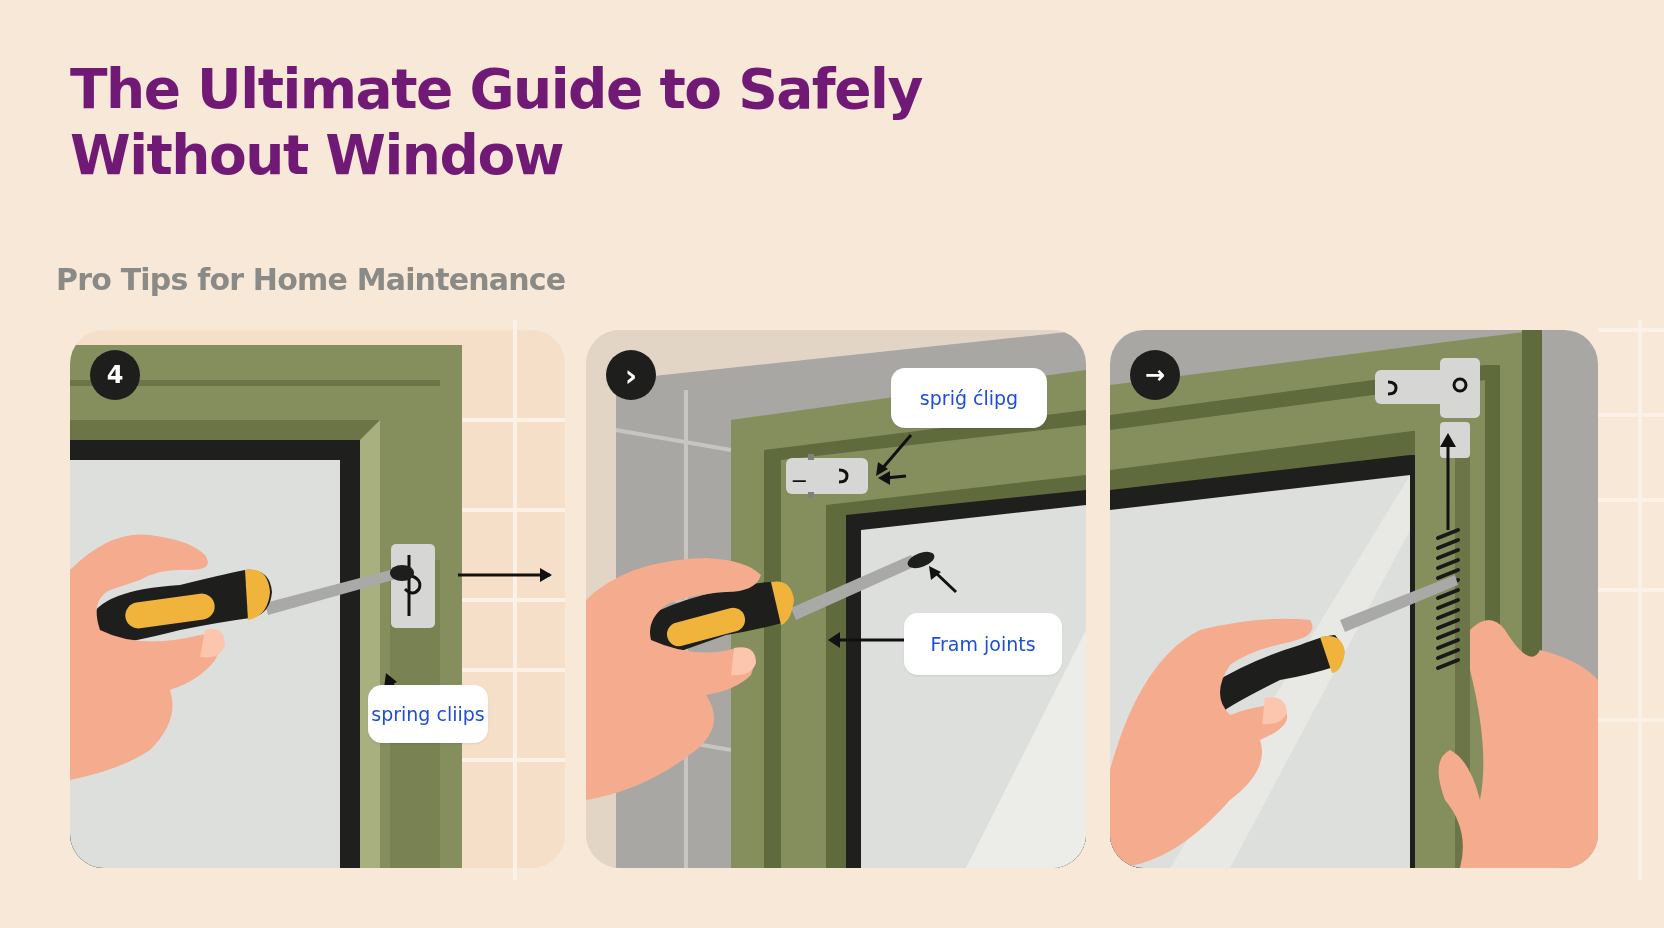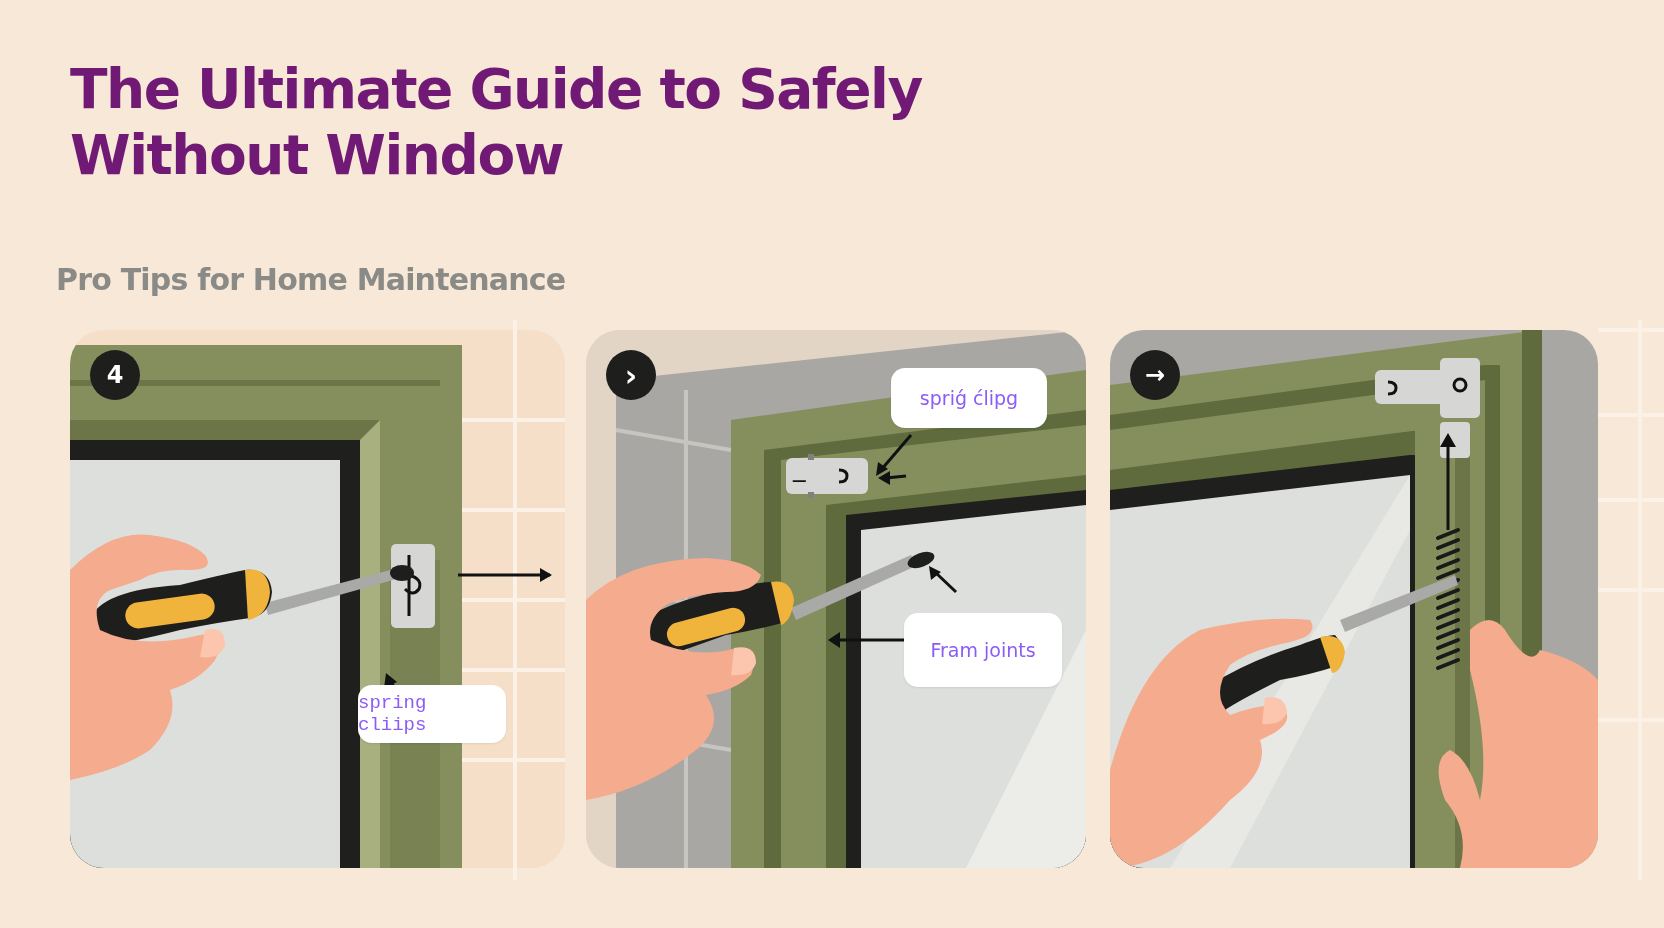--- a/index.html
+++ b/index.html
@@ -6,21 +6,21 @@
   body{width:1664px;height:928px;background:#f8e8d8;overflow:hidden;position:relative;font-family:"DejaVu Sans","Liberation Sans",sans-serif;}
   .title{position:absolute;left:70px;top:56px;margin:0;font-family:"DejaVu Sans",sans-serif;font-weight:bold;font-size:55px;line-height:66px;color:#701a75;letter-spacing:-1.5px;}
   .title span{display:block;}
   .subtitle{position:absolute;left:56px;top:262px;font-family:"DejaVu Sans",sans-serif;font-weight:bold;font-size:30px;color:#8a8a86;letter-spacing:-0.8px;}
   .panel{position:absolute;top:330px;height:538px;border-radius:34px;overflow:hidden;}
   .p1{left:70px;width:495px;background:#f5dfc8;}
   .p2{left:586px;width:500px;background:#e5d9cb;}
   .p3{left:1110px;width:488px;background:#f5dfc8;}
   .panel svg{position:absolute;left:0;top:0;width:100%;height:100%;}
   .badge{position:absolute;left:20px;top:20px;width:50px;height:50px;border-radius:50%;background:#1e1e1c;color:#fff;font-weight:bold;font-size:24px;display:flex;align-items:center;justify-content:center;z-index:3;}
-  .callout{position:absolute;background:#fff;border-radius:14px;font-family:"DejaVu Sans",sans-serif;font-size:19px;color:#8b5cf6;display:flex;align-items:center;justify-content:center;z-index:3;box-shadow:0 1px 2px rgba(0,0,0,.08);}
+  .callout{position:absolute;background:#fff;border-radius:14px;font-family:"DejaVu Sans",sans-serif;font-size:19px;color:#1d4ed8;display:flex;align-items:center;justify-content:center;z-index:3;box-shadow:0 1px 2px rgba(0,0,0,.08);}
   .grid-bg{position:absolute;z-index:0;}
 </style>
 </head>
 <body>
 
 <h1 class="title">
   <span>The Ultimate Guide to Safely</span>
   <span>Without Window</span>
 </h1>
 <div class="subtitle">Pro Tips for Home Maintenance</div>
@@ -74,21 +74,21 @@
     <ellipse cx="332" cy="243" rx="12" ry="8" fill="#1e1e1c"></ellipse>
     <path d="M20 290 Q30 260 110 255 Q150 245 175 240 Q200 238 202 262 Q200 285 180 288 Q150 292 110 300 Q40 318 30 312 Z" fill="#1e1e1c"></path>
     <path d="M175 240 Q198 236 200 262 Q198 286 178 290 Z" fill="#f0b43c"></path>
     <rect x="55" y="268" width="90" height="26" rx="13" fill="#f0b43c" transform="rotate(-8 100 281)"></rect>
     <path d="M20 292 Q25 305 35 308 L30 312 Q18 305 20 292Z" fill="#f0b43c"></path>
 
     <path d="M0 240 Q40 200 80 205 Q120 210 135 225 Q145 240 120 240 Q90 238 70 250 L40 260 Q20 270 30 300 Q70 320 130 305 Q160 300 145 330 Q130 350 100 360 Q110 390 80 420 Q50 440 0 450 Z" fill="#f5ab8d"></path>
     <path d="M135 300 q20 -5 20 15 q-5 15 -25 12 z" fill="#fcc5ad"></path>
   </svg>
   <div class="badge">4</div>
-  <div class="callout" style="left:288px;top:355px;width:148px;height:58px;font-family:Liberation Mono, monospace;">spring cliips</div>
+  <div class="callout" style="left:298px;top:355px;width:120px;height:58px;">spring cliips</div>
 </div>
 
 <div class="panel p2">
   <svg viewBox="0 0 500 538">
     <rect x="0" y="0" width="500" height="538" fill="#e2d5c6"></rect>
     <polygon points="30,50 500,0 500,538 30,538" fill="#a8a7a3"></polygon>
     <g stroke="#c7c5c0" stroke-width="4">
         <line x1="100" y1="60" x2="100" y2="538"></line>
         <line x1="30" y1="100" x2="145" y2="120"></line>
         <line x1="30" y1="260" x2="145" y2="280"></line>
@@ -122,21 +122,21 @@
     <path d="M40 300 Q80 270 150 258 Q185 248 200 255 Q210 275 200 292 Q170 300 140 305 Q70 330 55 335 Z" fill="#1e1e1c"></path>
     <path d="M185 252 Q205 248 208 270 Q205 292 195 295 Z" fill="#f0b43c"></path>
     <rect x="80" y="285" width="80" height="24" rx="12" fill="#f0b43c" transform="rotate(-15 120 297)"></rect>
     <path d="M40 300 Q35 325 55 335 L60 325 Q45 318 48 300 Z" fill="#f0b43c"></path>
 
     <path d="M0 270 Q40 230 120 228 Q160 230 175 245 Q170 262 140 262 Q100 265 80 275 Q60 290 65 310 Q110 330 150 318 Q175 318 165 345 Q150 360 120 365 Q140 395 110 420 Q60 460 0 470 Z" fill="#f5ab8d"></path>
     <path d="M148 318 q22 -4 22 15 q-5 14 -25 12 z" fill="#fcc5ad"></path>
   </svg>
   <div class="badge" style="font-size:30px;">›</div>
   <div class="callout" style="left:305px;top:38px;width:156px;height:60px;">spriǵ ćlipg</div>
-  <div class="callout" style="left:318px;top:283px;width:158px;height:74px;">Fram joints</div>
+  <div class="callout" style="left:318px;top:283px;width:158px;height:62px;">Fram joints</div>
 </div>
 
 <div class="panel p3">
   <svg viewBox="0 0 488 538">
     <rect x="0" y="0" width="488" height="538" fill="#a8a7a3"></rect>
     <polygon points="0,55 430,0 430,538 0,538" fill="#858f5e"></polygon>
     <rect x="412" y="0" width="20" height="538" fill="#5f6a3d"></rect>
     <polygon points="0,85 375,35 390,35 390,538 0,538" fill="#5f6a3d"></polygon>
     <polygon points="0,100 375,50 375,538 0,538" fill="#858f5e"></polygon>
     <polygon points="0,140 310,100 375,100 375,538 0,538" fill="#5f6a3d"></polygon>

